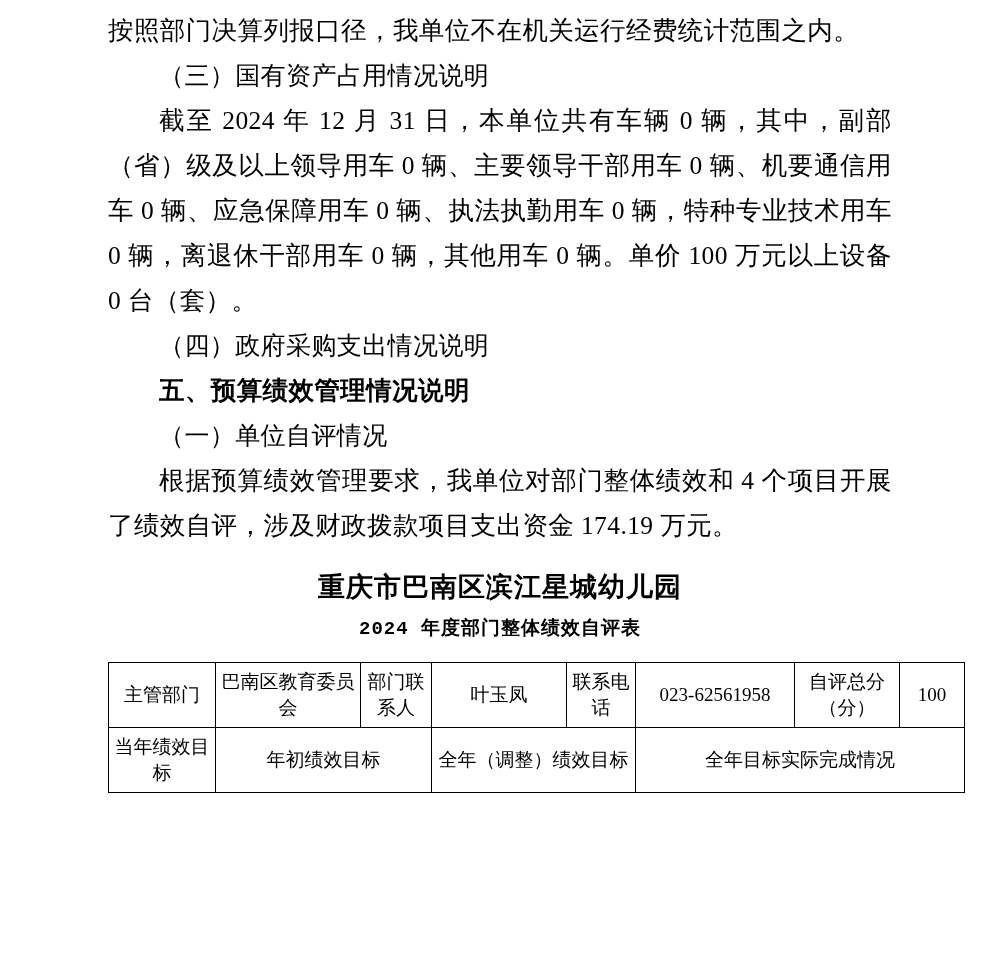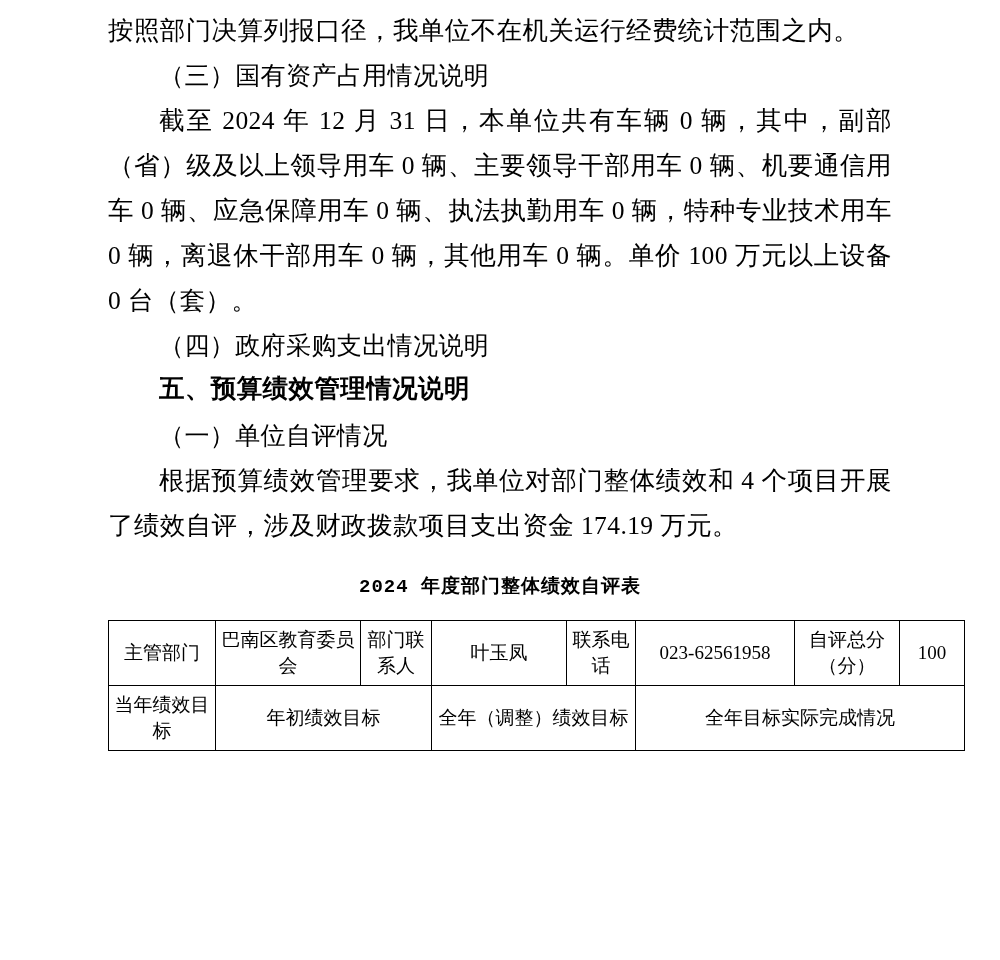--- a/index.html
+++ b/index.html
@@ -30,21 +30,21 @@
     letter-spacing: 0.4px;
   }
   .indent {
     text-indent: 51px;
   }
   .heading {
     font-size: 25.5px;
     line-height: 45px;
     margin: 0;
     font-weight: bold;
-    font-family: Liberation Mono, monospace;
+    font-family: Liberation Serif, serif;
     text-indent: 51px;
     letter-spacing: 0.4px;
   }
   .subheading {
     font-size: 25px;
     line-height: 45px;
     margin: 0;
     text-indent: 51px;
     letter-spacing: 0.4px;
   }
@@ -107,20 +107,21 @@
   <p class="subheading">（四）政府采购支出情况说明</p>
 
 
   <p class="heading">五、预算绩效管理情况说明</p>
 
   <p class="subheading">（一）单位自评情况</p>
 
   <p class="para indent">根据预算绩效管理要求，我单位对部门整体绩效和 4 个项目开展了绩效自评，涉及财政拨款项目支出资金 174.19 万元。</p>
 
   <div class="title-block">
+    <div class="doc-title">重庆市巴南区滨江星城幼儿园</div>
     <div class="doc-subtitle">2024 年度部门整体绩效自评表</div>
   </div>
 
   <table class="perf">
     <tbody>
       <tr>
         <td class="c1">主管部门</td>
         <td class="c2">巴南区教育委员会</td>
         <td class="c3">部门联系人</td>
         <td class="c4">叶玉凤</td>

